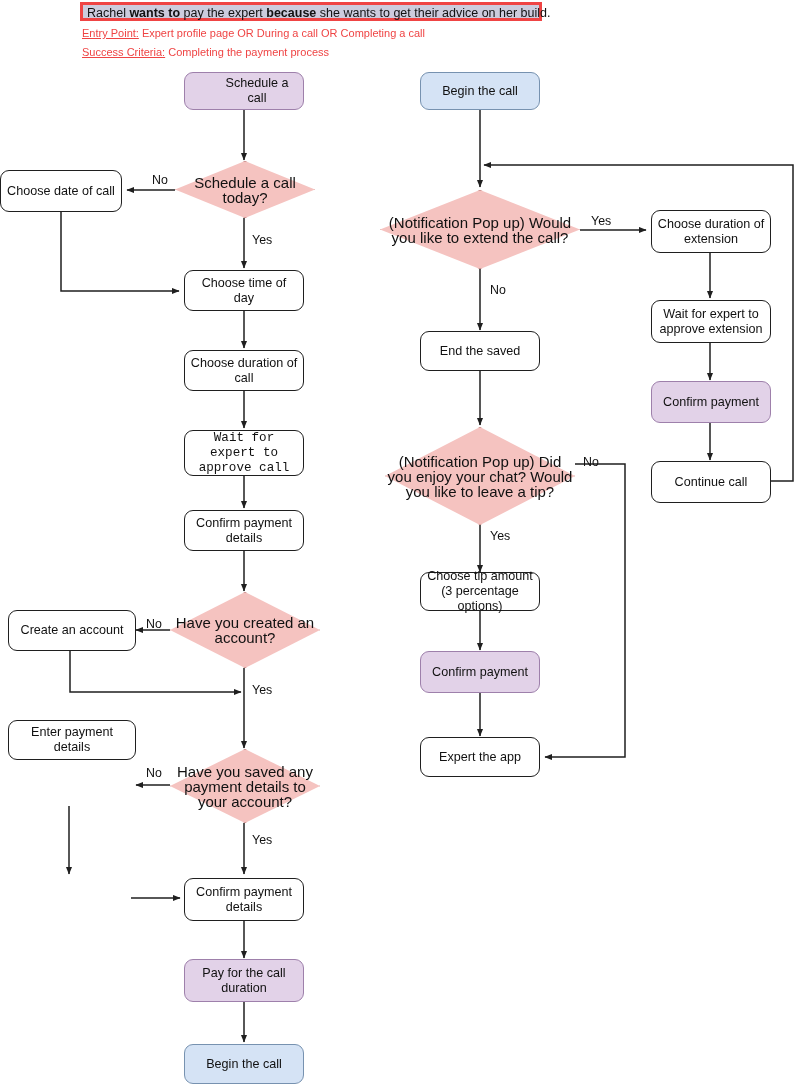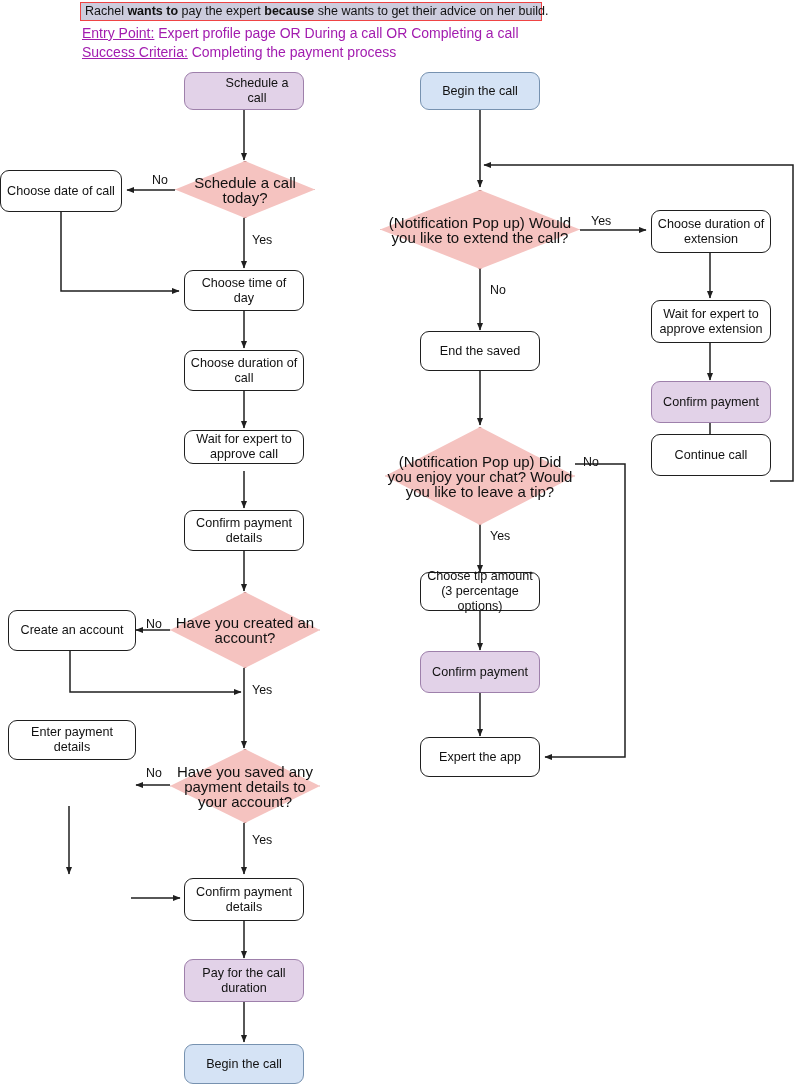--- a/index.html
+++ b/index.html
@@ -18,34 +18,34 @@
     overflow: hidden;
   }
   
   .hdr-title {
     position: absolute;
     left: 80px;
     top: 2px;
     width: 462px;
     height: 19px;
     background: #ccccdd;
-    border: 1px solid #ef4444;
+    border: 3px solid #ef4444;
     box-sizing: border-box;
     font-size: 12.5px;
     line-height: 17px;
     color: #111111;
     padding-left: 4px;
     white-space: nowrap;
   }
   .hdr-line {
     position: absolute;
     left: 82px;
-    font-size: 14px;
+    font-size: 11px;
     line-height: 16px;
-    color: #a21caf;
+    color: #ef4444;
     white-space: nowrap;
   }
   .hdr-line .lbl { text-decoration: underline; }
   .hdr-entry { top: 25px; }
   .hdr-success { top: 44px; }
 
   
   #edges {
     position: absolute;
     left: 0; top: 0;
@@ -208,21 +208,21 @@
   </div>
 
   <div class="node" style="left:184px; top:270px; width:120px; height:41px;">
     <span>Choose time of day</span>
   </div>
 
   <div class="node" style="left:184px; top:350px; width:120px; height:41px;">
     <span>Choose duration of call</span>
   </div>
 
-  <div class="node" style="left:184px; top:430px; width:120px; height:34px;">
+  <div class="node" style="left:184px; top:430px; width:120px; height:46px;font-family:Liberation Mono, monospace;">
     <span>Wait for expert to approve call</span>
   </div>
 
   <div class="node" style="left:184px; top:510px; width:120px; height:41px;">
     <span>Confirm payment details</span>
   </div>
 
   <div class="decision" style="left:170px; top:592px; width:150px; height:76px;">
     <span class="dia"></span>
     <span class="dtxt">Have you created an account?</span>
@@ -275,21 +275,21 @@
   </div>
 
   <div class="node" style="left:651px; top:300px; width:120px; height:43px;">
     <span>Wait for expert to approve extension</span>
   </div>
 
   <div class="node terminal-purple" style="left:651px; top:381px; width:120px; height:42px;">
     <span>Confirm payment</span>
   </div>
 
-  <div class="node" style="left:651px; top:434px; width:120px; height:42px;">
+  <div class="node" style="left:651px; top:461px; width:120px; height:42px;">
     <span>Continue call</span>
   </div>
 
   <div class="node" style="left:420px; top:331px; width:120px; height:40px;">
     <span>End the saved</span>
   </div>
 
   <div class="decision" style="left:385px; top:427px; width:190px; height:98px;">
     <span class="dia"></span>
     <span class="dtxt">(Notification Pop up) Did you enjoy your chat? Would you like to leave a tip?</span>

